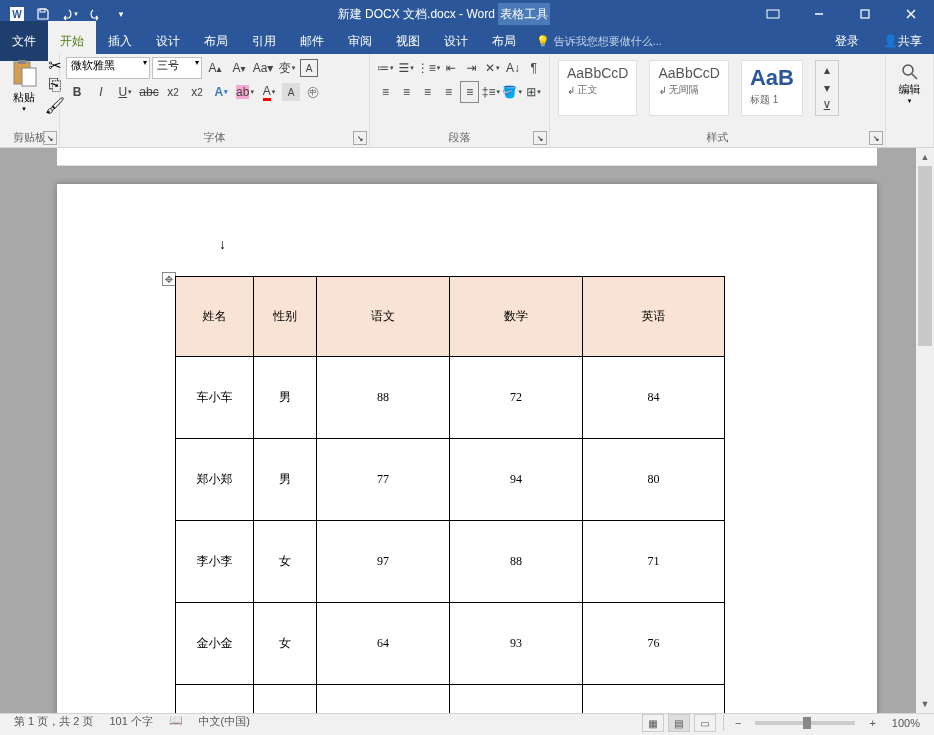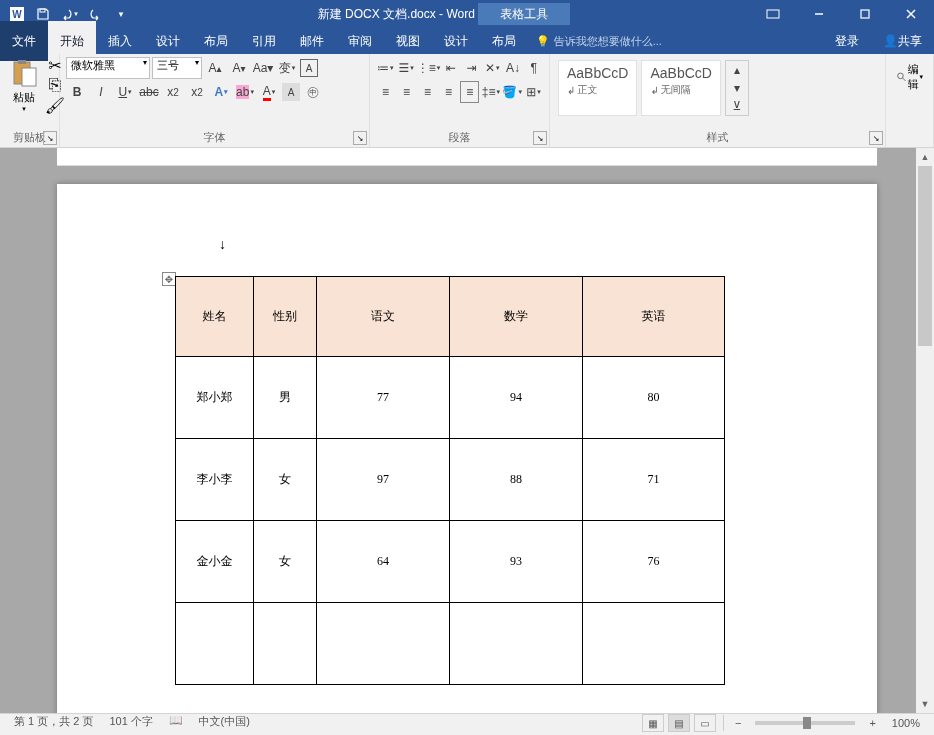--- a/index.html
+++ b/index.html
@@ -2,53 +2,53 @@
 <html><head>
 <meta charset="utf-8">
 <style>
 *{margin:0;padding:0;box-sizing:border-box;font-family:"Microsoft YaHei","Segoe UI",sans-serif}
 body{background:#fff;overflow:hidden;width:934px;height:735px;position:relative}
 .titlebar{height:28px;background:#2b579a;display:flex;align-items:center;color:#fff;font-size:12px}
 .qat{display:flex;align-items:center;padding:0 4px}
 .qat-btn{width:26px;height:26px;display:flex;align-items:center;justify-content:center;cursor:pointer}
 .qat-btn svg{fill:#fff}
 .title-center{flex:1;text-align:center}
-.table-tools{background:#4a7ab8;padding:4px 22px;}
+.table-tools{background:#4a7ab8;padding:4px 2px;}
 .win-controls{display:flex}
 .win-btn{width:46px;height:28px;display:flex;align-items:center;justify-content:center;cursor:pointer}
 .tabs{height:26px;background:#2b579a;display:flex;align-items:center;color:#fff;font-size:12px}
 .tab{padding:0 12px;height:40px;display:flex;align-items:center;cursor:pointer}
-.tab.active{background:#f1f1f1;color:#0f172a}
+.tab.active{background:#f1f1f1;color:#4d7c0f}
 .tab.file{background:#1e3e6e}
 .tab-right{margin-left:auto;display:flex;align-items:center}
 .tellme{color:#c0d0e8;font-size:11px;padding:0 8px;display:flex;align-items:center;gap:4px}
 .ribbon{height:94px;background:#f1f1f1;border-bottom:1px solid #d4d4d4;display:flex}
 .ribbon-group{border-right:1px solid #e0e0e0;padding:2px 4px;display:flex;flex-direction:column;position:relative}
 .group-label{position:absolute;bottom:2px;left:0;right:0;text-align:center;font-size:11px;color:#666}
 .group-launcher{position:absolute;bottom:2px;right:2px;width:14px;height:14px;border:1px solid #aaa;font-size:8px;display:flex;align-items:center;justify-content:center;cursor:pointer}
 .clipboard{width:60px}
 .paste-btn{display:flex;flex-direction:column;align-items:center;padding:2px 4px;cursor:pointer}
 .paste-icon{width:32px;height:32px}
 .clip-small{display:flex;flex-direction:column;gap:2px;margin-left:2px}
 .sm-btn{width:18px;height:18px;display:flex;align-items:center;justify-content:center;cursor:pointer}
 .font-group{width:310px}
 .font-row{display:flex;align-items:center;gap:2px;height:24px;padding:2px}
 .font-sel{border:1px solid #c0c0c0;background:#fff;height:22px;font-size:11px;padding:0 16px 16px 4px;position:relative;cursor:pointer}
 .font-sel::after{content:"▾";position:absolute;right:2px;font-size:8px}
 .rbtn{width:22px;height:22px;display:flex;align-items:center;justify-content:center;font-size:12px;cursor:pointer;color:#444}
 .rbtn.dd::after{content:"▾";font-size:7px;margin-left:1px}
 .para-group{width:180px}
 .styles-group{flex:1;min-width:230px}
-.style-gallery{display:flex;gap:4px;padding:4px;height:64px}
+.style-gallery{display:flex;gap:12px;padding:4px;height:64px}
 .style-item{border:1px solid #e0e0e0;padding:4px 8px;text-align:center;cursor:pointer;background:#fff}
 .style-preview{font-size:14px;color:#555}
 .style-preview.big{font-size:22px;font-weight:bold;color:#2b579a}
 .style-name{font-size:10px;color:#666;margin-top:2px;display:flex;align-items:center;gap:2px}
 .edit-group{width:48px;text-align:center}
-.edit-btn{display:flex;align-items:center;padding:6px;cursor:pointer}
+.edit-btn{display:flex;flex-direction:column;align-items:center;padding:6px;cursor:pointer}
 .doc-area{position:absolute;top:148px;left:0;right:0;bottom:22px;background:#a8a8a8;overflow:hidden}
 .page{background:#fff;width:820px;margin:18px auto 0;min-height:900px;position:relative;box-shadow:0 0 6px rgba(0,0,0,0.3)}
 .ruler-h{height:18px;background:#fff;width:820px;margin:0 auto;border-bottom:1px solid #ddd}
 .arrow-mark{position:absolute;top:52px;left:162px;font-size:14px;color:#000}
 .tbl-anchor{position:absolute;top:88px;left:105px;width:14px;height:14px;border:1px solid #888;font-size:10px;display:flex;align-items:center;justify-content:center;color:#666;cursor:move}
 .word-table{position:absolute;top:92px;left:118px;border-collapse:collapse}
 .word-table td,.word-table th{border:1.5px solid #000;text-align:center;font-size:12px;font-family:"Microsoft YaHei"}
 .word-table th{background:#f8e3d4;height:80px;font-weight:normal}
 .word-table td{height:82px;background:#fff}
 .c1{width:78px}.c2{width:63px}.c3{width:133px}.c4{width:133px}.c5{width:142px}
@@ -247,20 +247,26 @@
             <span>正文</span>
           </div>
    </div>
    <div class="style-item">
     <div class="style-preview">AaBbCcD</div>
     <div class="style-name">
             <span>↲</span>
             <span>无间隔</span>
           </div>
    </div>
+   <div class="style-item">
+    <div class="style-preview big">AaB</div>
+    <div class="style-name">
+            <span>标题 1</span>
+          </div>
+   </div>
    <div style="display:flex;flex-direction:column;border:1px solid #ccc">
     <div class="rbtn" style="height:20px">▴</div>
     <div class="rbtn" style="height:20px">▾</div>
     <div class="rbtn" style="height:20px">⊻</div>
    </div>
   </div>
   <div class="group-label">样式</div>
   <div class="group-launcher">↘</div>
  </div>
 
@@ -284,20 +290,27 @@
   <table class="word-table">
    <tbody>
           <tr>
     <th class="c1">姓名</th>
     <th class="c2">性别</th>
     <th class="c3">语文</th>
     <th class="c4">数学</th>
     <th class="c5">英语</th>
    </tr>
    <tr>
+    <td>车小车</td>
+            <td>男</td>
+            <td>88</td>
+            <td>72</td>
+            <td>84</td>
+   </tr>
+   <tr>
     <td>郑小郑</td>
             <td>男</td>
             <td>77</td>
             <td>94</td>
             <td>80</td>
    </tr>
    <tr>
     <td>李小李</td>
             <td>女</td>
             <td>97</td>

